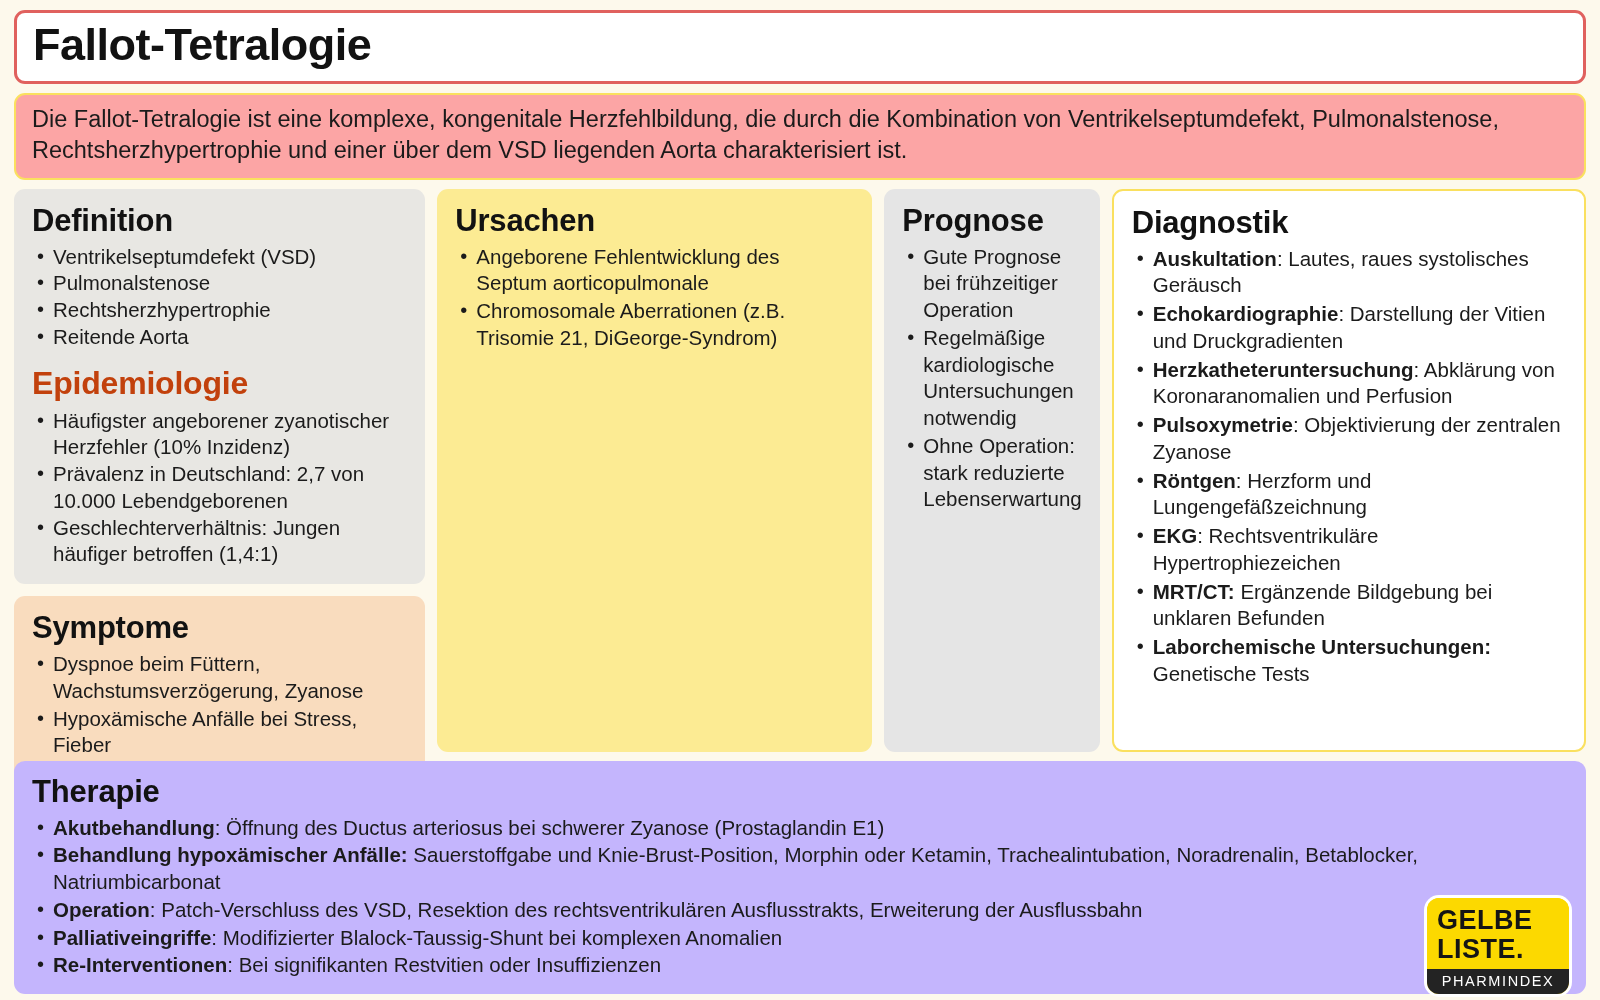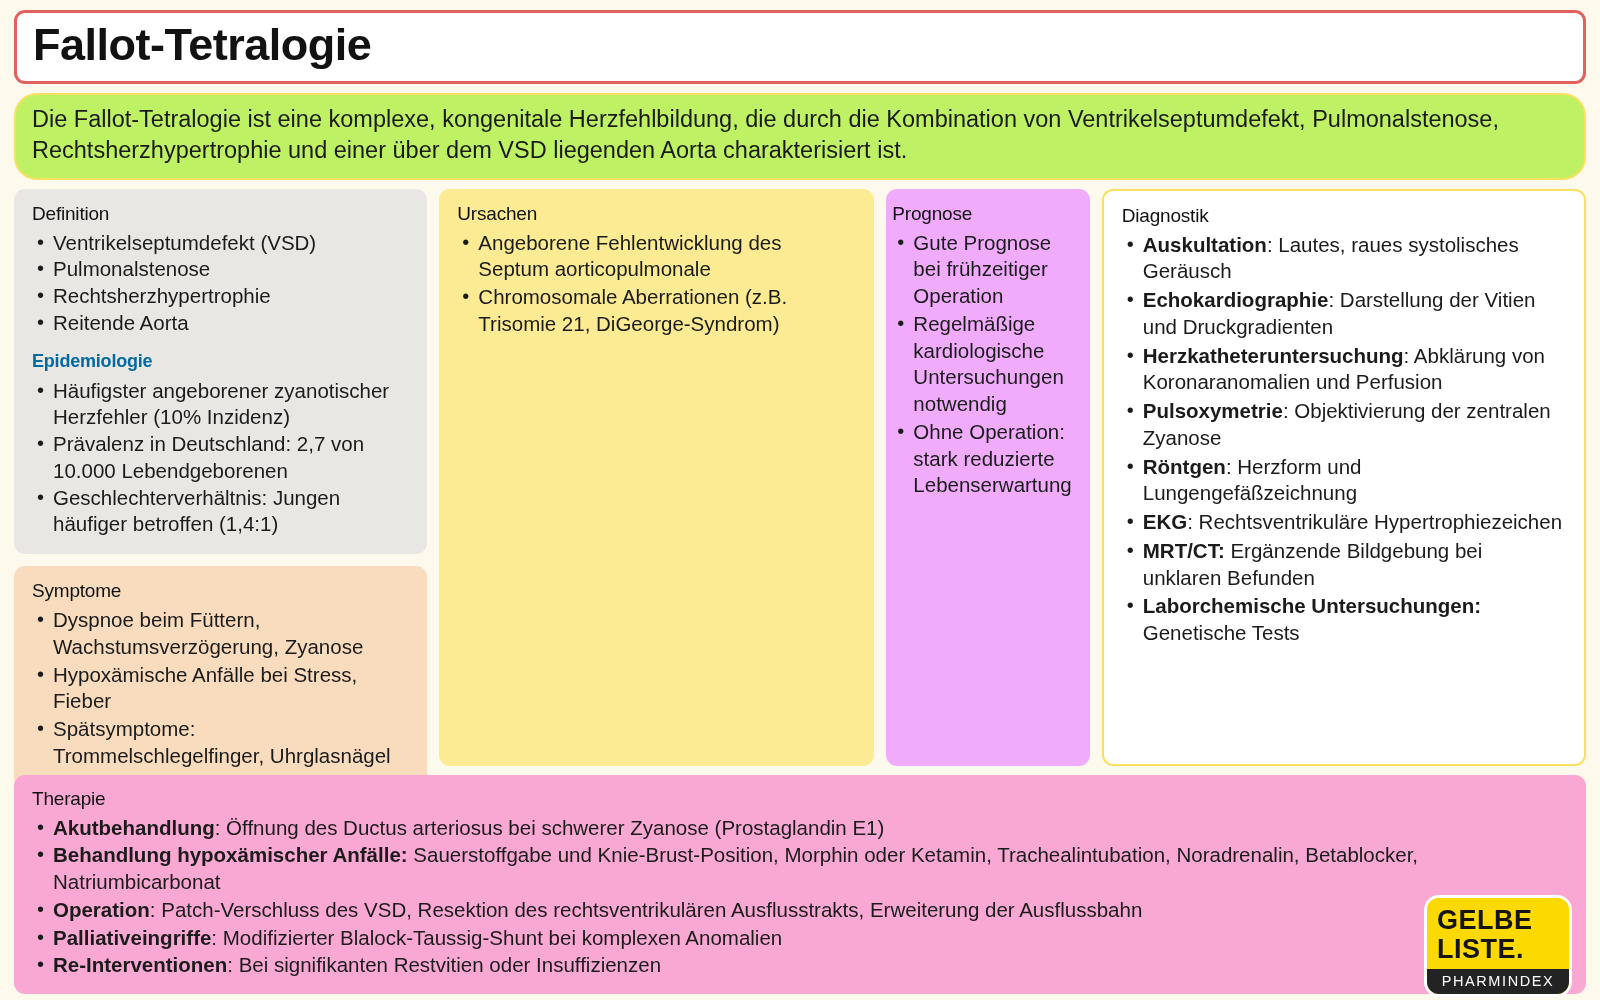--- a/index.html
+++ b/index.html
@@ -36,23 +36,23 @@
   .title-card h1 {
     font-size: 45px;
     font-weight: bold;
     letter-spacing: -0.5px;
     line-height: 1.16;
     color: #121212;
   }
 
   
   .intro-card {
-    background: #bef264;
+    background: #fca5a5;
     border: 2.5px solid #fae05f;
-    border-radius: 23px;
+    border-radius: 11px;
     padding: 9px 28px 11px 16px;
     flex: 0 0 auto;
   }
   .intro-card p {
     font-size: 23.5px;
     line-height: 1.33;
     color: #1b1b1b;
   }
 
   
@@ -61,30 +61,30 @@
     display: flex;
     gap: 12px;
     min-height: 0;
   }
   .col-left  { width: 644px; display: flex; flex-direction: column; gap: 12px; }
   .col-right { flex: 1 1 auto; display: flex; flex-direction: row; gap: 12px; }
   .right-top { display: flex; gap: 12px; }
 
   .card { border-radius: 11px; }
   .card h2 {
-    font-size: 19px;
-    font-weight: normal;
+    font-size: 31px;
+    font-weight: bold;
     color: #121212;
     margin-bottom: 5px;
     letter-spacing: -0.2px;
   }
   .card h3 {
-    font-size: 18px;
-    font-weight: bold;
-    color: #0369a1;
+    font-size: 32px;
+    font-weight: bold;
+    color: #c2410c;
     margin: 14px 0 6px 0;
     letter-spacing: -0.2px;
   }
   .lead { font-size: 20.5px; line-height: 1.3; margin-bottom: 2px; }
 
   ul { list-style: none; }
   li {
     position: relative;
     padding-left: 21px;
     font-size: 20.5px;
@@ -119,37 +119,37 @@
   
   .card-ursachen {
     background: #fceb93;
     padding: 14px 18px 16px 18px;
     width: 435px;
     flex: 0 0 auto;
   }
 
   
   .card-prognose {
-    background: #f0abfc;
-    padding: 14px 18px 16px 6px;
+    background: #e5e5e5;
+    padding: 14px 18px 16px 18px;
     flex: 1 1 auto;
   }
 
   
   .card-diagnostik {
     background: #ffffff;
     border: 2.5px solid #fae05f;
     padding: 14px 18px 16px 18px;
     flex: 1 1 auto;
   }
   .card-diagnostik li { margin-bottom: 2px; }
 
   
   .card-therapie {
-    background: #f9a8d4;
+    background: #c4b5fd;
     padding: 13px 18px 14px 18px;
     flex: 0 0 auto;
     position: relative;
   }
   .card-therapie li { margin-bottom: 1px; }
 
   
   .logo {
     position: absolute;
     right: 17px;

